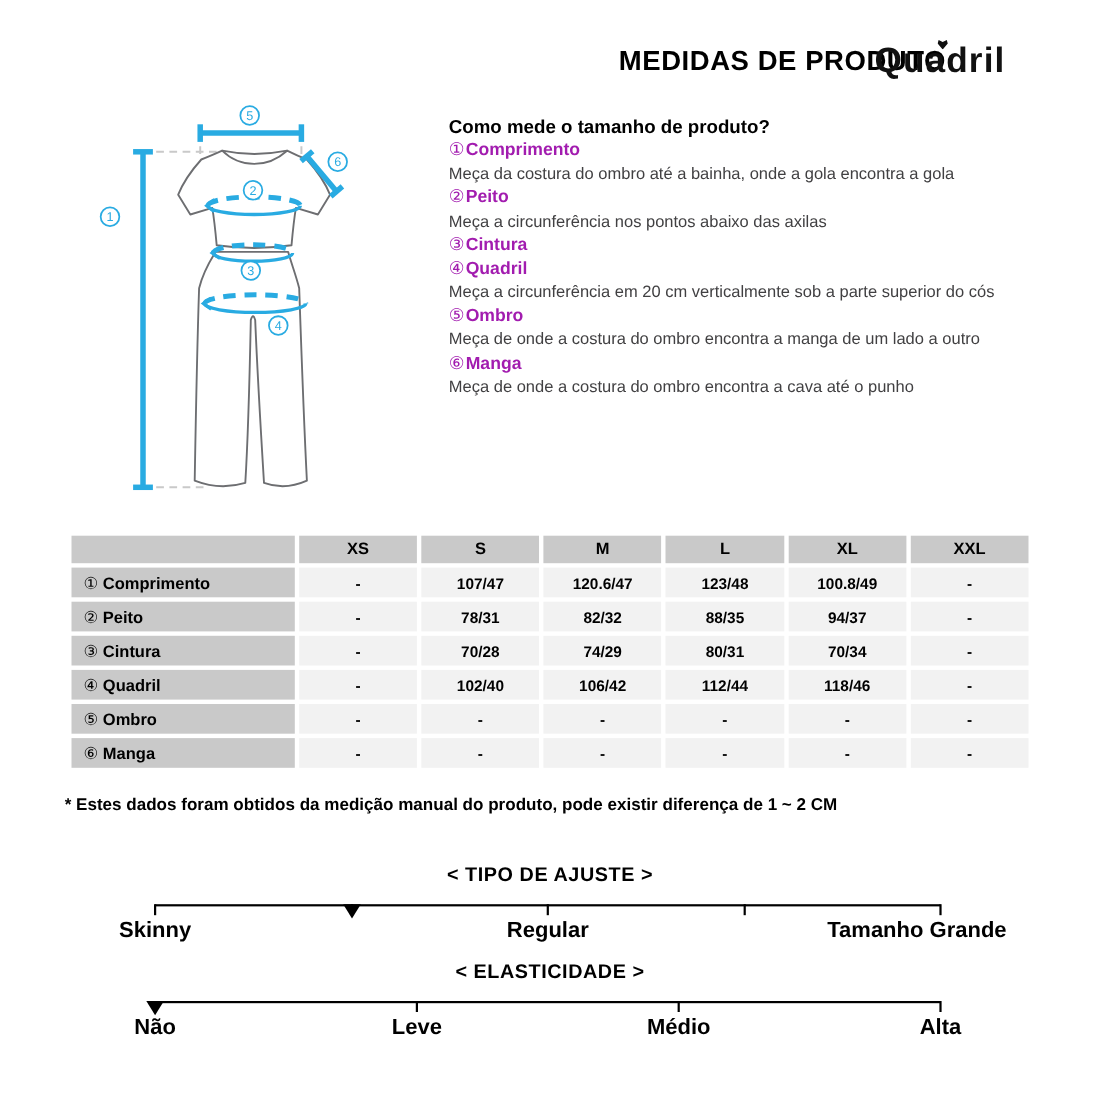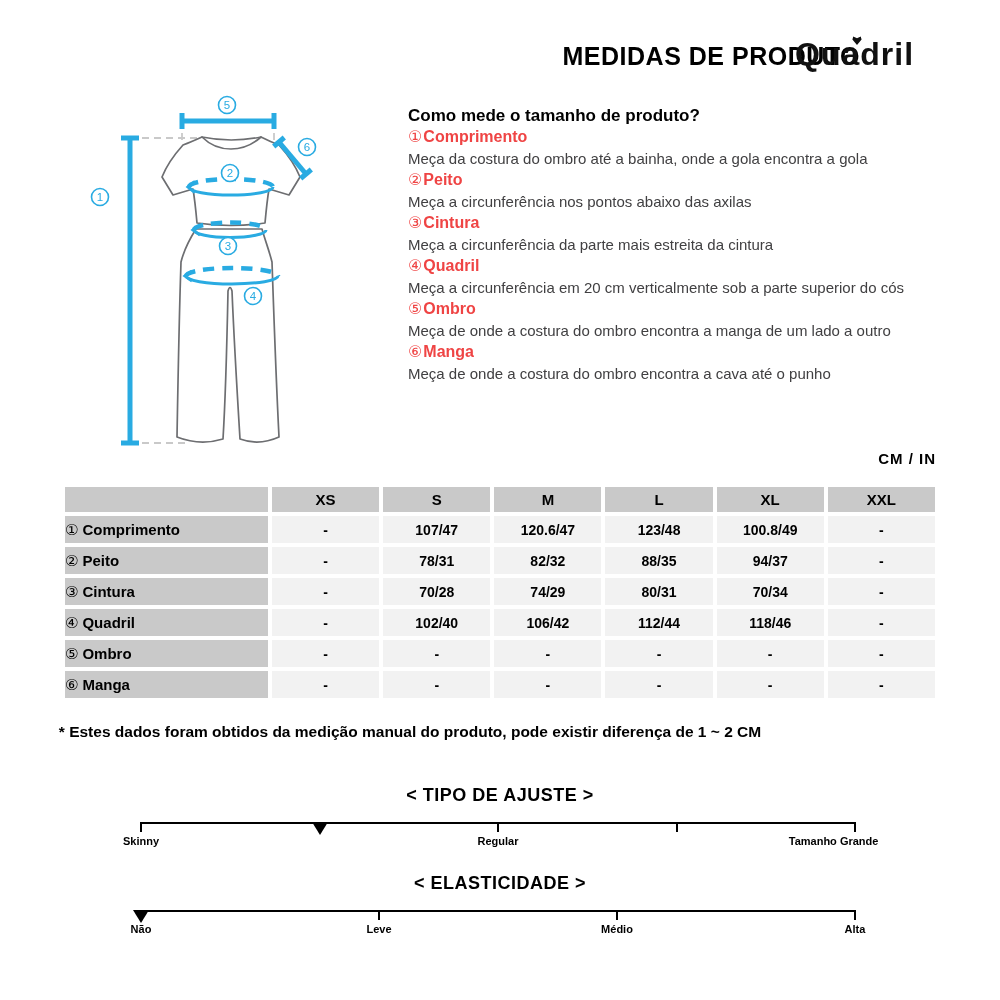--- a/index.html
+++ b/index.html
@@ -22,41 +22,41 @@
     position:absolute; left:57px; top:0px; width:10px; height:9px; background:#111;
     clip-path:polygon(50% 100%, 4% 40%, 13% 5%, 50% 24%, 87% 5%, 96% 40%);
   }
 
   
   .diagram { position:absolute; left:60px; top:90px; }
 
   
   .guide { position:absolute; left:408px; top:106px; width:556px; }
   .guide-heading { font-size:17px; font-weight:bold; }
-  .g-term { font-size:16px; font-weight:bold; line-height:21.5px; color:#ef4444; }
+  .g-term { font-size:16px; font-weight:bold; line-height:21.5px; color:#a21caf; }
   .g-term .g-num { font-weight:normal; margin-right:1px; }
   .g-desc { font-size:15px; line-height:21.5px; color:#414042; }
 
   .unit {
     position:absolute; top:450px; left:0; width:936px; text-align:right;
     font-size:15px; font-weight:bold; letter-spacing:1px;
   }
 
   
   .size-table {
     position:absolute; left:61px; top:483px; width:878px;
     border-collapse:separate; border-spacing:4px; table-layout:fixed;
   }
   .size-table th {
     background:var(--hdr-bg,#C9C9C9); height:25px; font-size:15px; font-weight:bold;
     text-align:center; vertical-align:middle;
   }
   .size-table td { height:27px; vertical-align:middle; }
   .size-table td.rowlabel {
-    background:var(--hdr-bg,#C9C9C9); text-align:left; 
+    background:var(--hdr-bg,#C9C9C9); text-align:left; padding-left:11px;
     font-size:15px; font-weight:bold;
   }
   .size-table td.rowlabel .row-num { font-weight:normal; margin-right:4px; }
   .size-table td.val {
     background:var(--cell-bg,#F2F2F2); text-align:center; font-size:14px; font-weight:bold;
   }
 
   
   .footnote {
     position:absolute; top:723px; left:0; width:820px; text-align:center;
@@ -76,21 +76,21 @@
   .scale.elastic { top:910px; }
   .scale-line { position:absolute; left:0; top:0; width:100%; height:2px; background:#000; }
   .tick { position:absolute; top:0; width:2px; height:10px; background:#000; transform:translateX(-50%); }
   .marker {
     position:absolute; top:0; width:0; height:0; transform:translateX(-50%);
     border-left:8px solid transparent; border-right:8px solid transparent;
     border-top:13px solid #000;
   }
   .scale-label {
     position:absolute; top:13px; transform:translateX(-50%); white-space:nowrap;
-    font-size:11px; font-weight:bold;
+    font-size:20px; font-weight:bold;
   }
 </style>
 </head>
 <body>
 
 <div class="page">
 
   <div class="title">MEDIDAS DE PRODUTO</div>
   <div class="logo">
     <span>Quadril</span>
@@ -191,37 +191,35 @@
     <div class="g-item">
       <div class="g-term"><span class="g-num">①</span><span>Comprimento</span></div>
       <div class="g-desc">Meça da costura do ombro até a bainha, onde a gola encontra a gola</div>
     </div>
     <div class="g-item">
       <div class="g-term"><span class="g-num">②</span><span>Peito</span></div>
       <div class="g-desc">Meça a circunferência nos pontos abaixo das axilas</div>
     </div>
     <div class="g-item">
       <div class="g-term"><span class="g-num">③</span><span>Cintura</span></div>
-      <div class="g-desc">Meça a circunferência da parte mais estreita da cintura</div>
     </div>
     <div class="g-item">
       <div class="g-term"><span class="g-num">④</span><span>Quadril</span></div>
       <div class="g-desc">Meça a circunferência em 20 cm verticalmente sob a parte superior do cós</div>
     </div>
     <div class="g-item">
       <div class="g-term"><span class="g-num">⑤</span><span>Ombro</span></div>
       <div class="g-desc">Meça de onde a costura do ombro encontra a manga de um lado a outro</div>
     </div>
     <div class="g-item">
       <div class="g-term"><span class="g-num">⑥</span><span>Manga</span></div>
       <div class="g-desc">Meça de onde a costura do ombro encontra a cava até o punho</div>
     </div>
   </div>
 
-  <div class="unit">CM / IN</div>
 
   <table class="size-table">
     <colgroup>
         <col style="width:203px">
         <col>
         <col>
         <col>
         <col>
         <col>
         <col>

